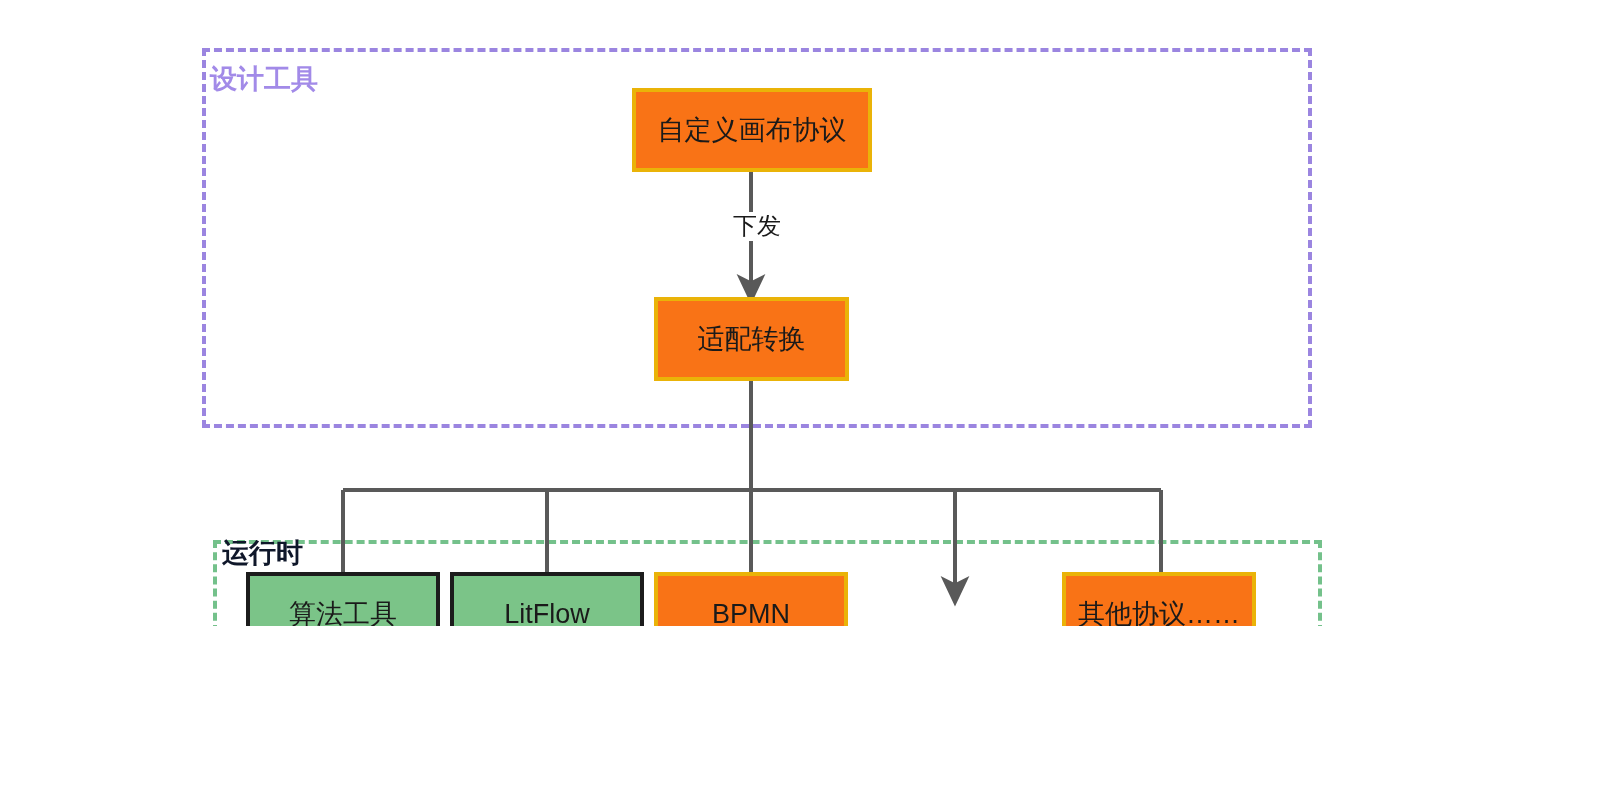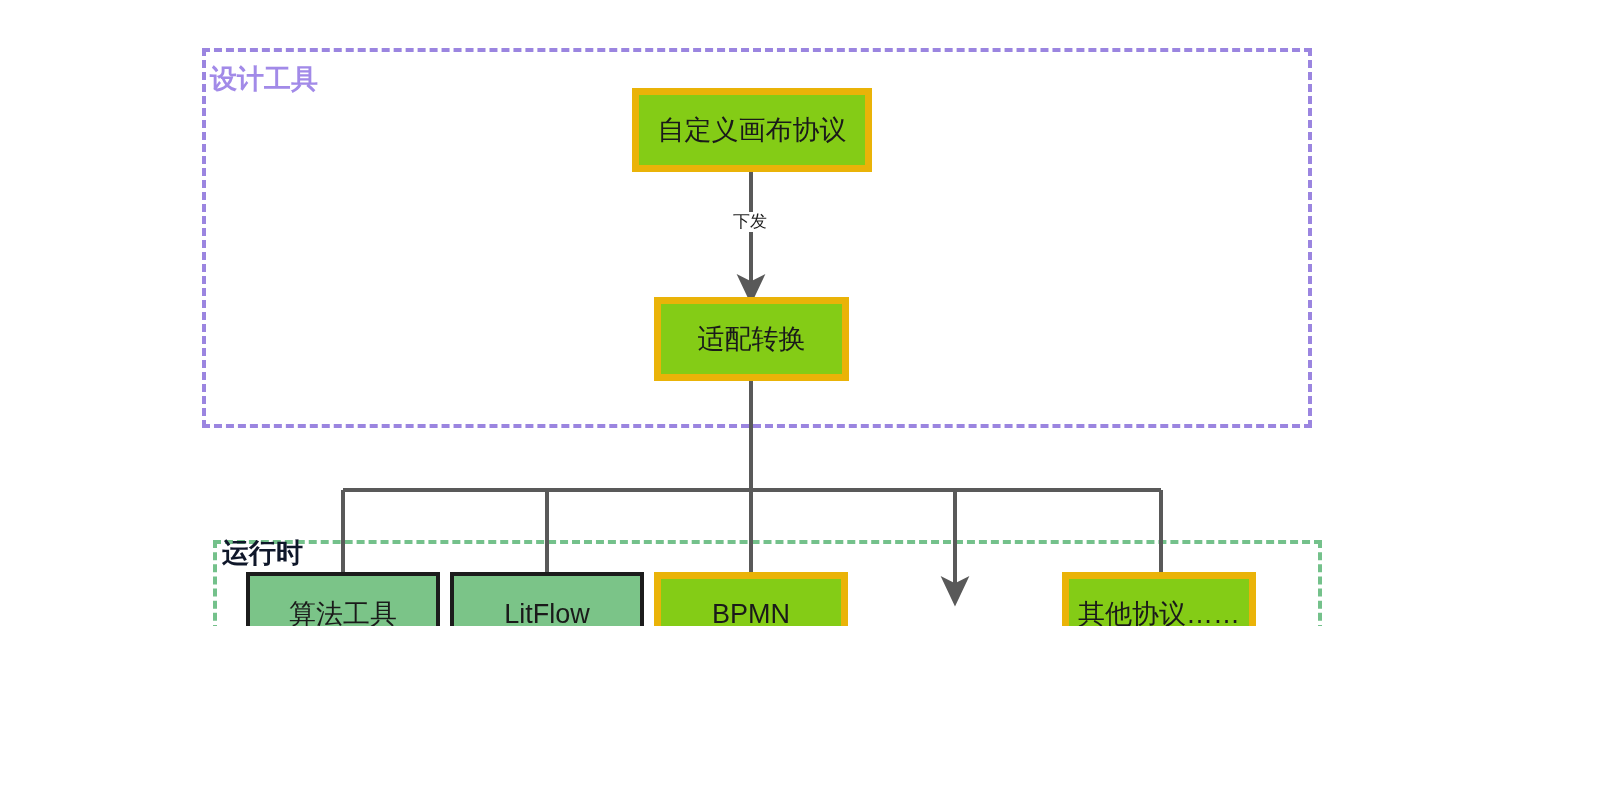--- a/index.html
+++ b/index.html
@@ -57,22 +57,22 @@
     color: #0f172a;
   }
 
   
   .node {
     position: absolute;
     box-sizing: border-box;
     display: flex;
     align-items: center;
     justify-content: center;
-    background: #84cc16;
-    border: 7px solid #eab308;
+    background: #f97316;
+    border: 4px solid #eab308;
     color: #1a1a1a;
     font-size: 27px;
     line-height: 1.2;
     white-space: nowrap;
     z-index: 5;
   }
   .node-green {
     background: #7bc488;
     border: 4px solid #1c1c1c;
   }
@@ -108,21 +108,21 @@
     top: 0;
     width: 1613px;
     height: 785px;
     z-index: 2;
     pointer-events: none;
   }
 
   
   .edge-label {
     position: absolute;
-    font-size: 17px;
+    font-size: 24px;
     color: #1a1a1a;
     background: #ffffff;
     padding: 0 8px;
     line-height: 1.2;
     white-space: nowrap;
     z-index: 4;
   }
   #edge-label-dispatch {
     left: 725px;
     top: 212px;

